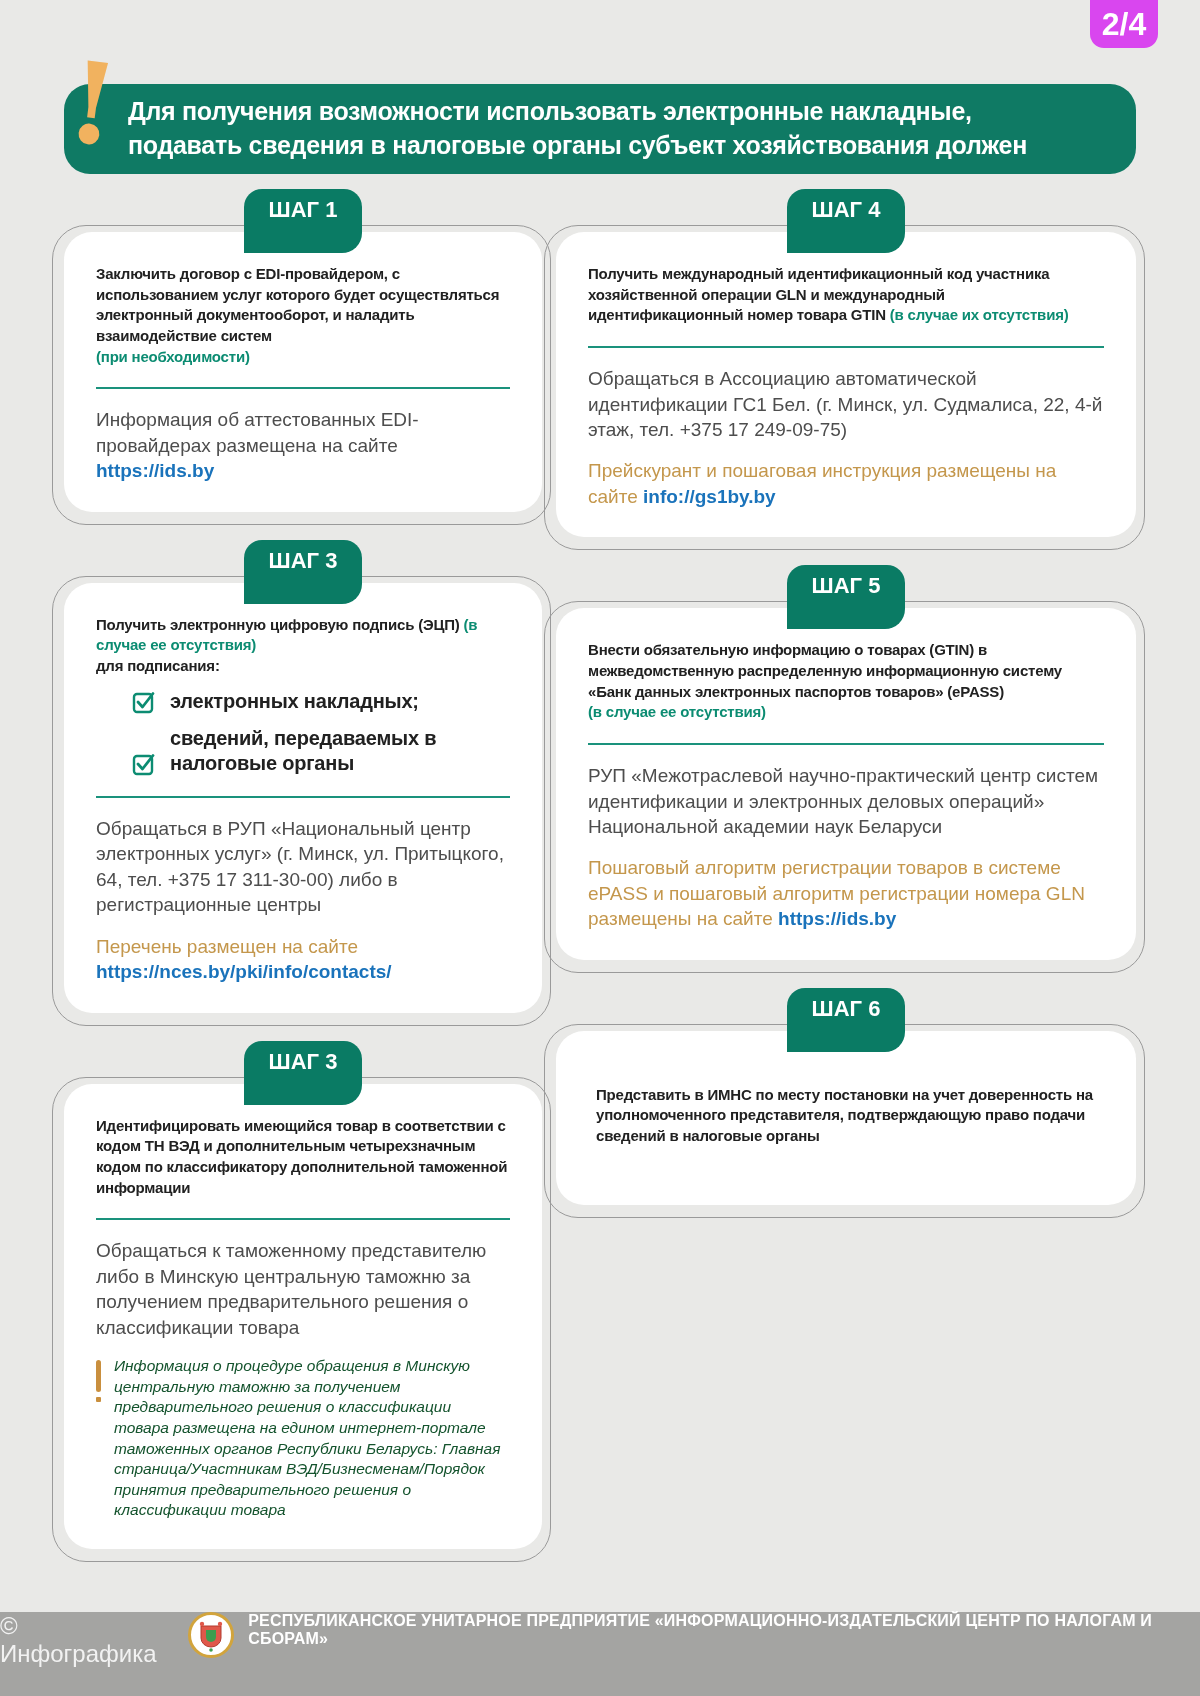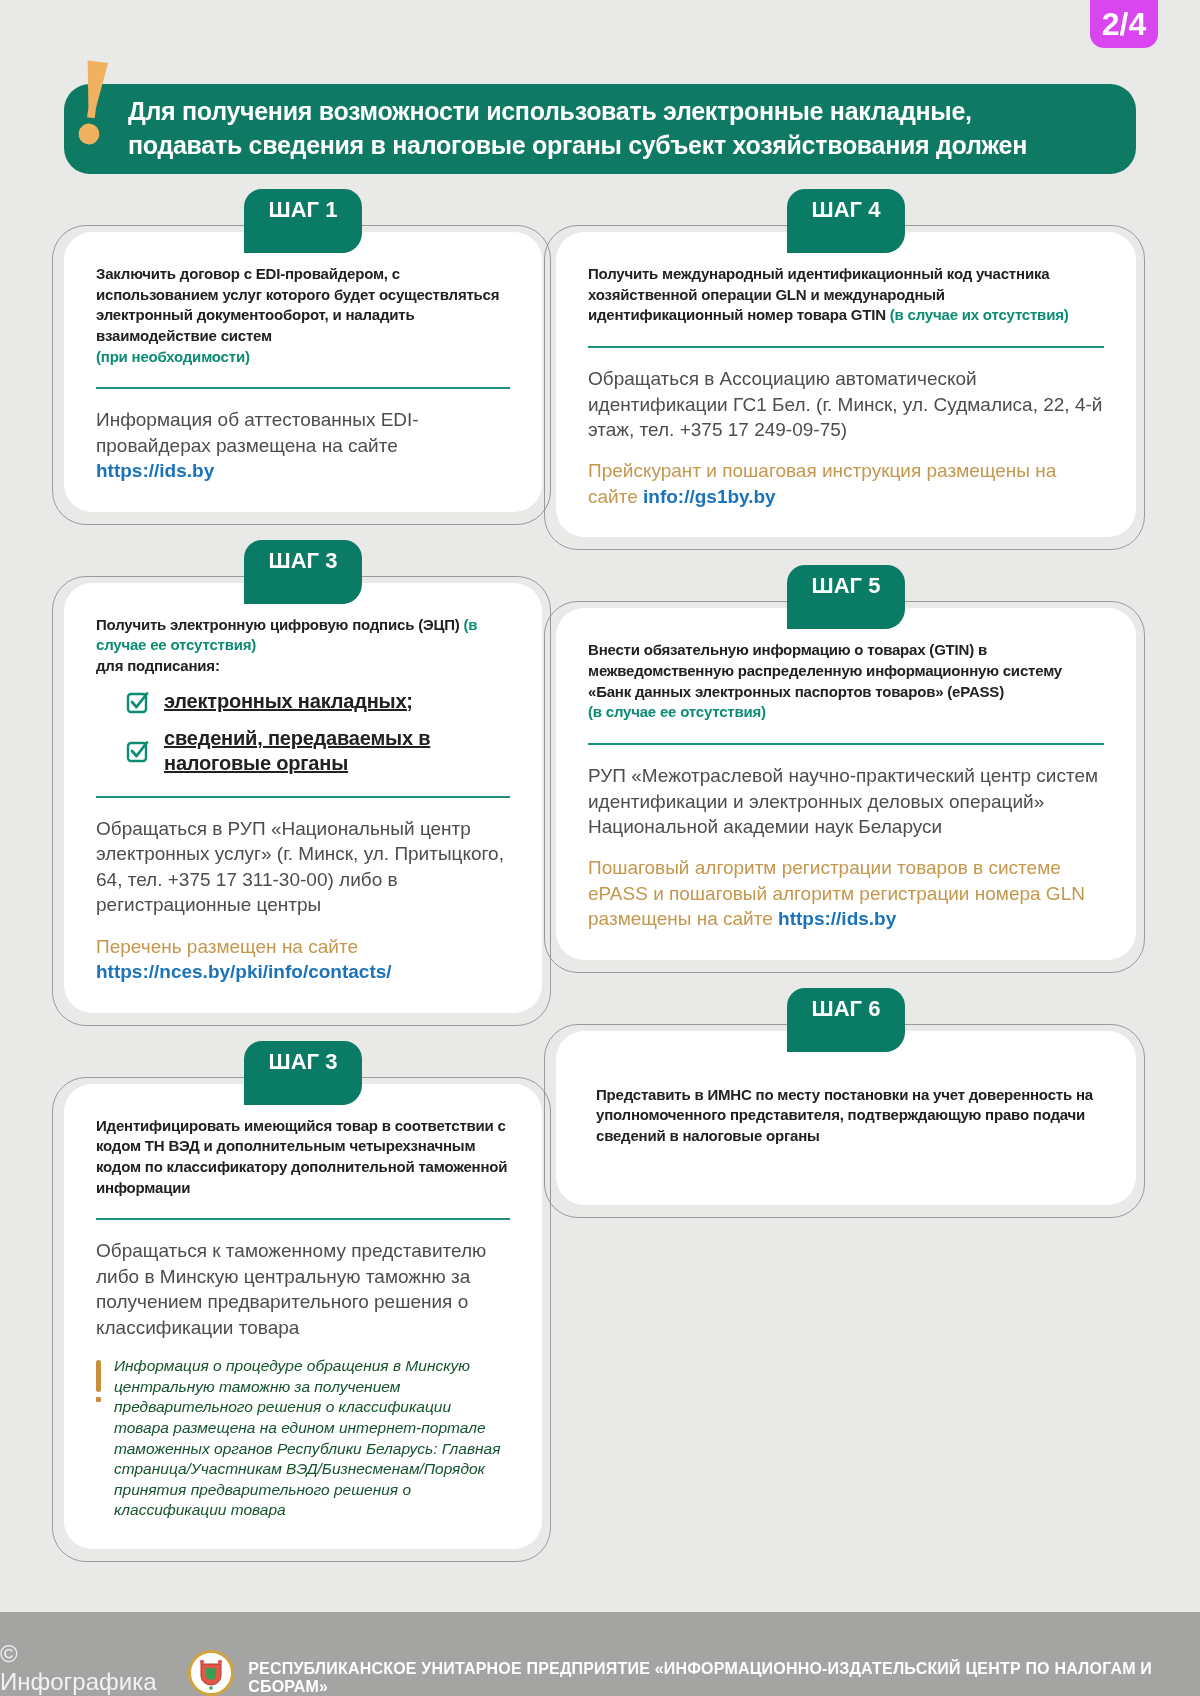--- a/index.html
+++ b/index.html
@@ -37,35 +37,35 @@
      line-height:1.38;letter-spacing:-0.2px;}
   .accent{color:#0c8c72;}
   .accent-block{display:block;color:#0c8c72;}
   .block{display:block;}
   .divider{border:none;border-top:2px solid #1a927c;margin:20px 0 18px;}
   .body{margin:0;color:#4d4d4d;font-size:19px;line-height:1.34;}
   .orange{margin:16px 0 0;color:#c4974c;font-size:19px;line-height:1.34;}
   .link{color:#1a73bb;font-weight:bold;text-decoration:none;cursor:pointer;}
 
   .checklist{list-style:none;margin:12px 0 0 30px;padding:0;}
-  .checklist li{display:flex;gap:14px;align-items:center;margin:12px 0;
-     font-weight:bold;font-size:20px;color:#212121;line-height:1.25;letter-spacing:-0.2px;text-decoration:underline;}
+  .checklist li{display:flex;gap:14px;align-items:flex-end;margin:12px 6px;
+     font-weight:bold;font-size:20px;color:#212121;line-height:1.25;letter-spacing:-0.2px;}
   .checklist svg{flex:none;margin-top:1px;}
 
   .note{display:flex;gap:12px;margin-top:16px;}
   .note-ic{flex:none;width:6px;padding-top:4px;}
   .note-bar{width:5px;height:32px;background:#c98f3e;border-radius:3px;}
   .note-dot{width:5px;height:5px;background:#c98f3e;border-radius:1px;margin-top:5px;}
   .note-text{margin:0;color:#14532d;font-size:15.5px;font-style:italic;line-height:1.33;}
 
   .card-last{padding:54px 40px 58px;}
 
   
   .footer{position:absolute;left:0;right:0;bottom:0;height:84px;background:#a4a4a2;
-          display:flex;align-items:flex-end;justify-content:center;gap:14px;}
+          display:flex;align-items:flex-start;justify-content:center;gap:14px;}
   .footer-copy{color:#f2f2f2;font-size:24px;}
   .logo{flex:none;width:46px;height:46px;}
   .footer-org{color:#ffffff;font-weight:bold;font-size:16px;letter-spacing:0.2px;}
 </style>
 </head>
 <body>
 
 <div class="page">
 
   <div class="badge">

